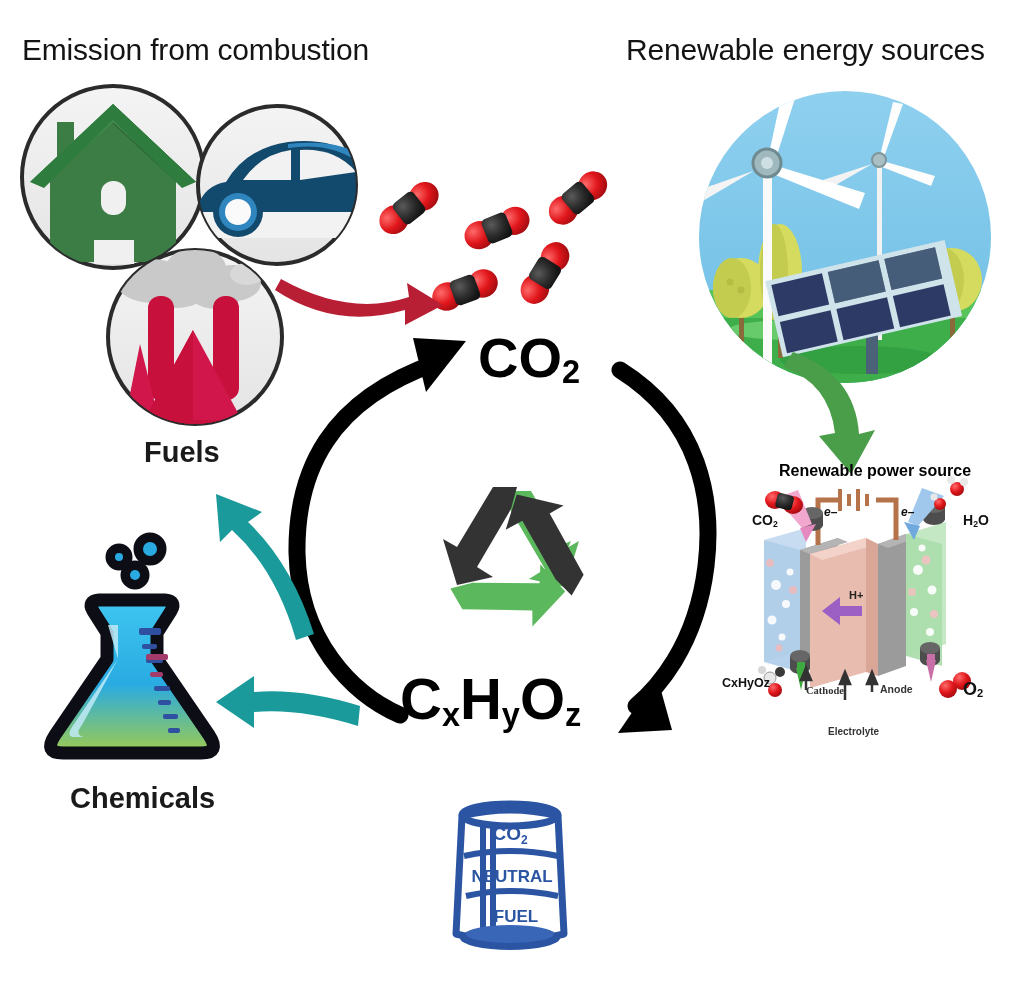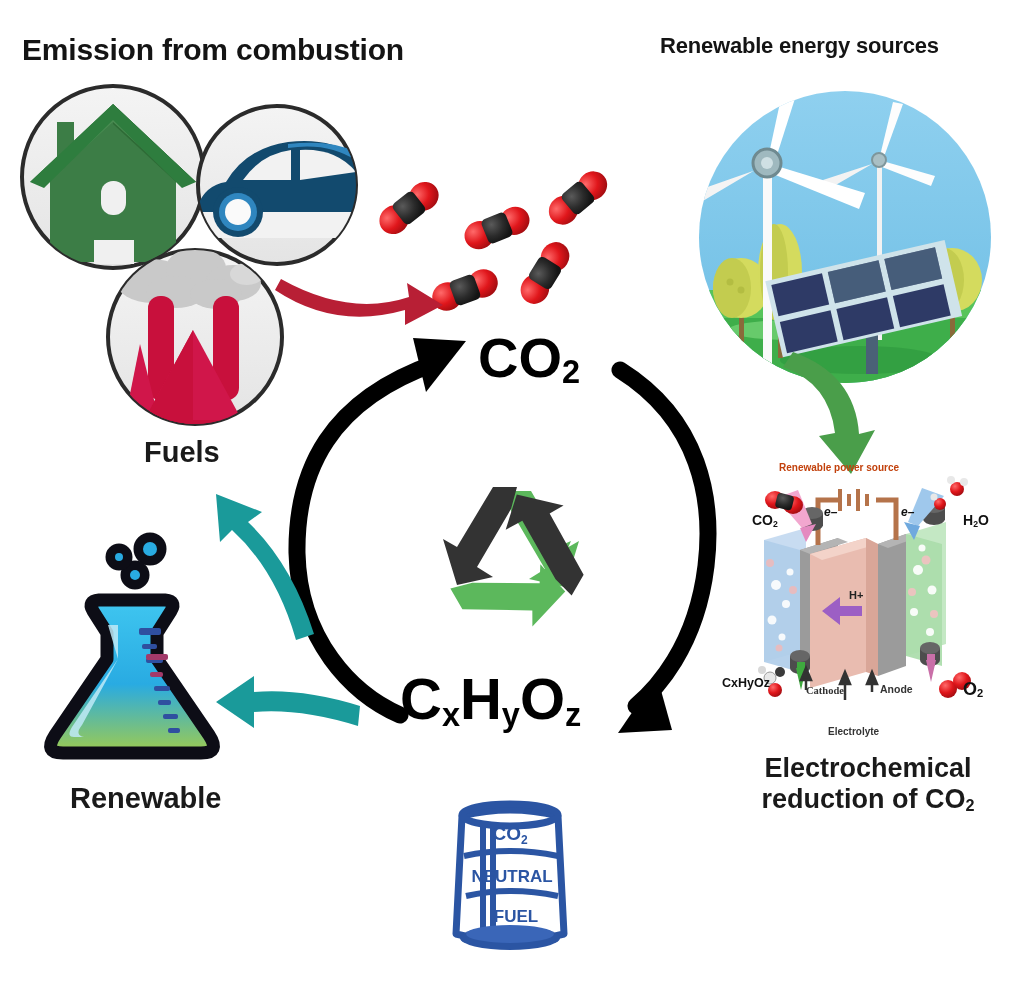--- a/index.html
+++ b/index.html
@@ -1,37 +1,37 @@
 <!DOCTYPE html>
 <html><head>
 <meta charset="utf-8">
 <title>CO2 Recycling Diagram</title>
 <style>
   html,body{margin:0;padding:0;background:#fff;}
   body{width:1024px;height:981px;position:relative;overflow:hidden;
        font-family:"Liberation Sans", sans-serif;color:#1a1a1a;}
   #stage{position:absolute;inset:0;width:1024px;height:981px;background:#ffffff;}
   #stage > svg{position:absolute;left:0;top:0;}
-  .hdr{position:absolute;font-weight:bold;letter-spacing:-0.2px;color:#141414;
+  .hdr{position:absolute;font-weight:normal;letter-spacing:-0.2px;color:#141414;
        white-space:nowrap;}
   #hdr-left{left:22px;top:33px;font-size:30px;}
-  #hdr-right{left:660px;top:33px;font-size:22px;}
+  #hdr-right{left:626px;top:33px;font-size:30px;}
   #lbl-co2{position:absolute;left:478px;top:325px;font-size:56px;font-weight:bold;color:#000;}
   #lbl-co2 sub{font-size:0.58em;vertical-align:-0.18em;}
   #lbl-cxhyoz{position:absolute;left:400px;top:665px;font-size:58px;font-weight:bold;color:#000;}
   #lbl-cxhyoz sub{font-size:0.56em;vertical-align:-0.22em;}
   #lbl-fuels{position:absolute;left:144px;top:436px;font-size:29px;font-weight:bold;}
   #lbl-chemicals{position:absolute;left:70px;top:782px;font-size:29px;font-weight:bold;}
   #lbl-electro{position:absolute;left:723px;top:753px;width:290px;text-align:center;
                font-size:27px;font-weight:bold;line-height:1.13;}
   #lbl-electro sub{font-size:0.6em;vertical-align:-0.18em;}
   .cellTxt{position:absolute;font-weight:bold;color:#111;white-space:nowrap;}
   .cellTxt sub{font-size:0.62em;vertical-align:-0.2em;}
   .cellTxt i{font-style:italic;}
-  #ct-power{left:779px;top:462px;font-size:10px;color:#c2410c;}
+  #ct-power{left:779px;top:462px;font-size:16px;color:#000000;}
   #ct-co2{left:752px;top:512px;font-size:14px;}
   #ct-h2o{left:963px;top:512px;font-size:14px;text-align:center;}
   #ct-e1{left:824px;top:505px;font-size:12px;}
   #ct-e2{left:901px;top:505px;font-size:12px;}
   #ct-hplus{left:849px;top:589px;font-size:11px;color:#222;}
   #ct-prod{left:722px;top:676px;font-size:12.5px;}
   #ct-cathode{left:806px;top:685px;font-size:10.5px;color:#333;font-family:Liberation Serif, serif;}
   #ct-anode{left:880px;top:683px;font-size:10.5px;color:#333;}
   #ct-electrolyte{left:828px;top:701px;font-size:10px;color:#333;margin-top:25px;}
   #ct-o2{left:963px;top:679px;font-size:18px;}
@@ -433,26 +433,22 @@
 
 <div id="lbl-co2">
   <span>CO</span><sub>2</sub>
 </div>
 
 <div id="lbl-cxhyoz">
   <span>C</span><sub>x</sub><span>H</span><sub>y</sub><span>O</span><sub>z</sub>
 </div>
 
 <div id="lbl-fuels">Fuels</div>
-<div id="lbl-chemicals">Renewable</div>
-
-<div id="lbl-electro">
-  <span>Electrochemical</span><br>
-  <span>reduction of CO</span><sub>2</sub>
-</div>
+<div id="lbl-chemicals">Chemicals</div>
+
 
 <div class="cellTxt" id="ct-power">Renewable power source</div>
 <div class="cellTxt" id="ct-co2">
   <span>CO</span><sub>2</sub>
 </div>
 <div class="cellTxt" id="ct-h2o">
   <span>H</span><sub>2</sub><span>O</span>
 </div>
 <div class="cellTxt" id="ct-e1"><i>e–</i></div>
 <div class="cellTxt" id="ct-e2"><i>e–</i></div>

